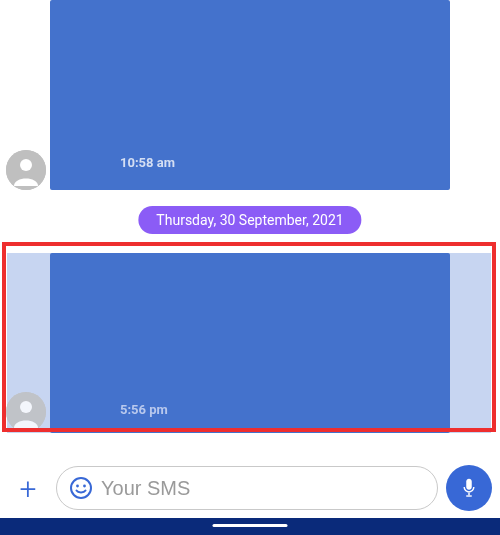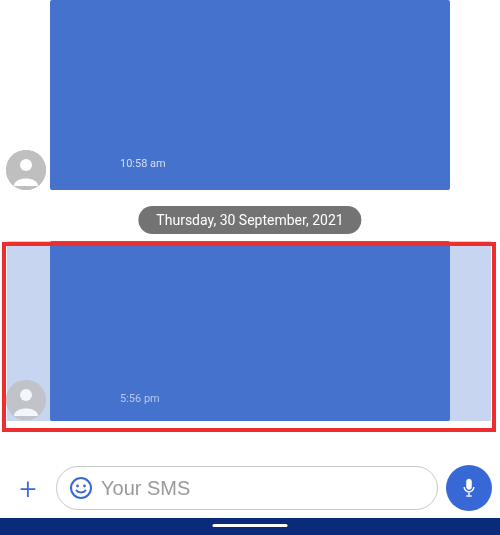--- a/index.html
+++ b/index.html
@@ -5,25 +5,25 @@
   * { box-sizing: border-box; margin: 0; padding: 0; }
   html, body { width: 500px; height: 535px; overflow: hidden; font-family: -apple-system, BlinkMacSystemFont, "Segoe UI", Roboto, sans-serif; background: #fff; }
   .conversation { position: relative; width: 100%; height: 458px; }
   .msg-row { position: absolute; left: 0; right: 0; }
   .msg-row.first { top: 0; height: 198px; }
   .avatar { position: absolute; width: 40px; height: 40px; border-radius: 50%; background: #bfbfbf; left: 6px; }
   .avatar svg { width: 100%; height: 100%; }
   .bubble { position: absolute; background: #4472cc; border-radius: 2px; }
   .msg-row.first .avatar { bottom: 8px; }
   .msg-row.first .bubble { left: 50px; top: 0; width: 400px; height: 190px; }
-  .timestamp { position: absolute; color: #d4def3; font-size: 11px; font-weight: 400; }
+  .timestamp { position: absolute; color: #d4def3; font-size: 13px; font-weight: 700; }
   .msg-row.first .timestamp { left: 70px; bottom: 20px; }
-  .date-chip { position: absolute; left: 50%; transform: translateX(-50%); top: 206px; background: #737373; color: #fff; font-size: 14px; padding: 6px 18px; border-radius: 18px; }
+  .date-chip { position: absolute; left: 50%; transform: translateX(-50%); top: 206px; background: #8b5cf6; color: #fff; font-size: 14px; padding: 6px 18px; border-radius: 18px; }
   .highlight-box { position: absolute; top: 242px; left: 2px; width: 494px; height: 190px; border: 4px solid #ee2e2e; }
-  .msg-row.second { top: 236px; height: 190px; }
+  .msg-row.second { top: 248px; height: 190px; }
   .msg-row.second .bubble-bg { position: absolute; left: 7px; top: 5px; width: 484px; height: 180px; background: #c7d5f1; }
   .msg-row.second .bubble { left: 50px; top: 5px; width: 400px; height: 180px; }
   .msg-row.second .avatar { bottom: 6px; opacity: 0.8; }
   .msg-row.second .timestamp { left: 70px; bottom: 16px; color: #b8c8ed; }
   .composer { position: absolute; left: 0; right: 0; top: 458px; height: 60px; display: flex; align-items: center; padding: 0 8px; gap: 8px; }
   .plus-btn { width: 40px; height: 40px; display: flex; align-items: center; justify-content: center; color: #3868d6; font-size: 30px; font-weight: 300; cursor: pointer; }
   .input-wrap { flex: 1; height: 44px; border: 1px solid #c9c9c9; border-radius: 22px; display: flex; align-items: center; padding: 12px 12px; gap: 8px; }
   .emoji-btn { width: 24px; height: 24px; color: #3868d6; display: flex; align-items: center; justify-content: center; cursor: pointer; }
   .emoji-btn svg { width: 24px; height: 24px; }
   .sms-input { flex: 1; border: none; outline: none; font-size: 20px; color: #9a9a9a; background: transparent; }

